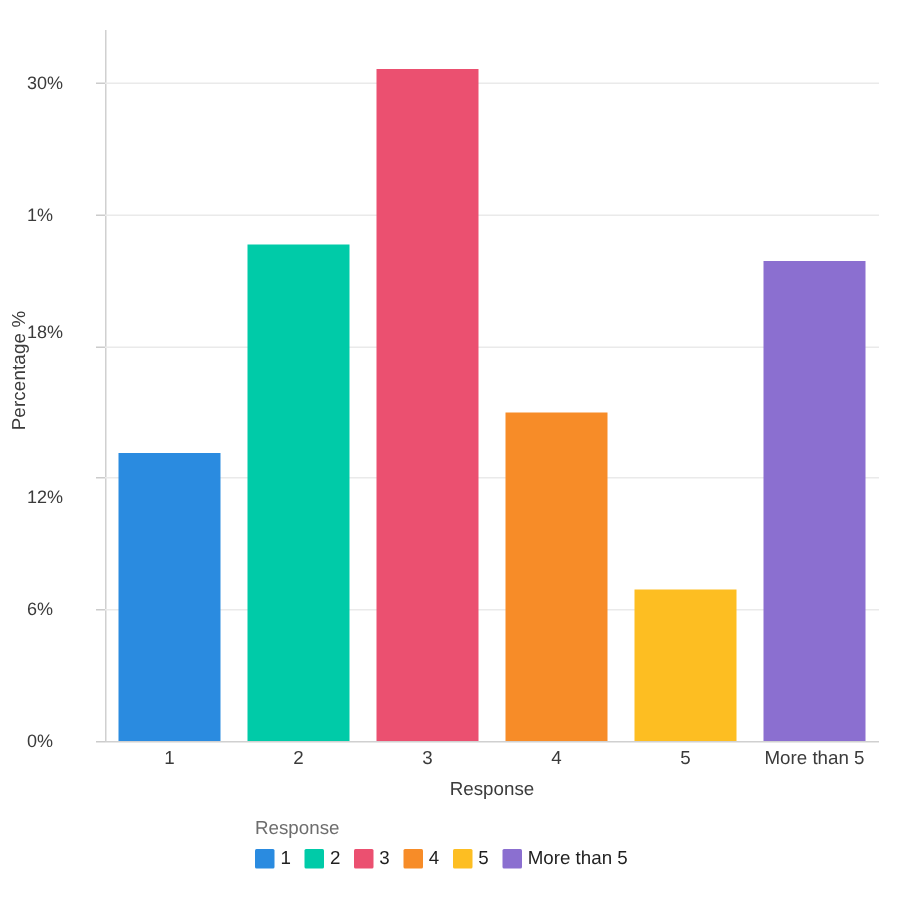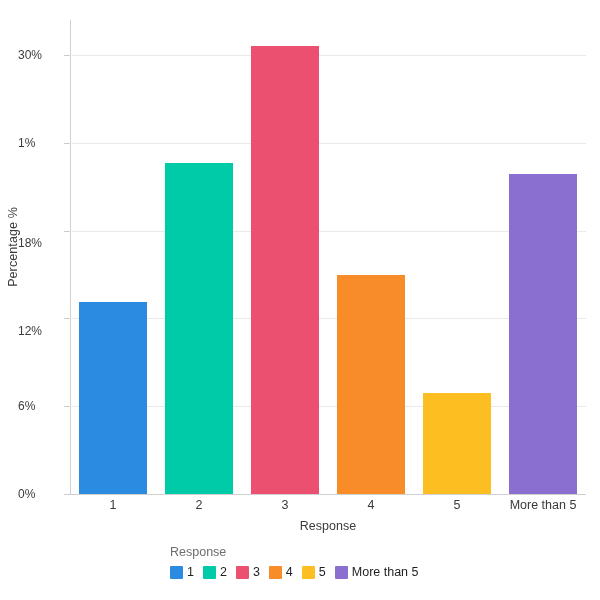--- a/index.html
+++ b/index.html
@@ -189,21 +189,21 @@
 <div id="chart-root">
 
   <div class="y-axis-title">
     <span>Percentage %</span>
   </div>
 
   <div class="y-labels-wrap">
       <div class="y-tick-label" style="top: 474px;">0%</div>
       <div class="y-tick-label" style="top: 386.222px;">6%</div>
       <div class="y-tick-label" style="top: 311px;">12%</div>
-      <div class="y-tick-label" style="top: 223px;">18%</div>
+      <div class="y-tick-label" style="top: 201px;">18%</div>
       <div class="y-tick-label" style="top: 122.889px;">1%</div>
       <div class="y-tick-label" style="top: 35.1111px;">30%</div>
     </div>
 
   <div class="plot-area">
     <div class="axis-line-y"></div>
     <div class="axis-line-x"></div>
     <div class="gridlines-layer">
         <div class="tick-mark" style="top: 474px;"></div>
         <div class="gridline" style="top: 386.222px; background: rgb(234, 234, 234);"></div>

